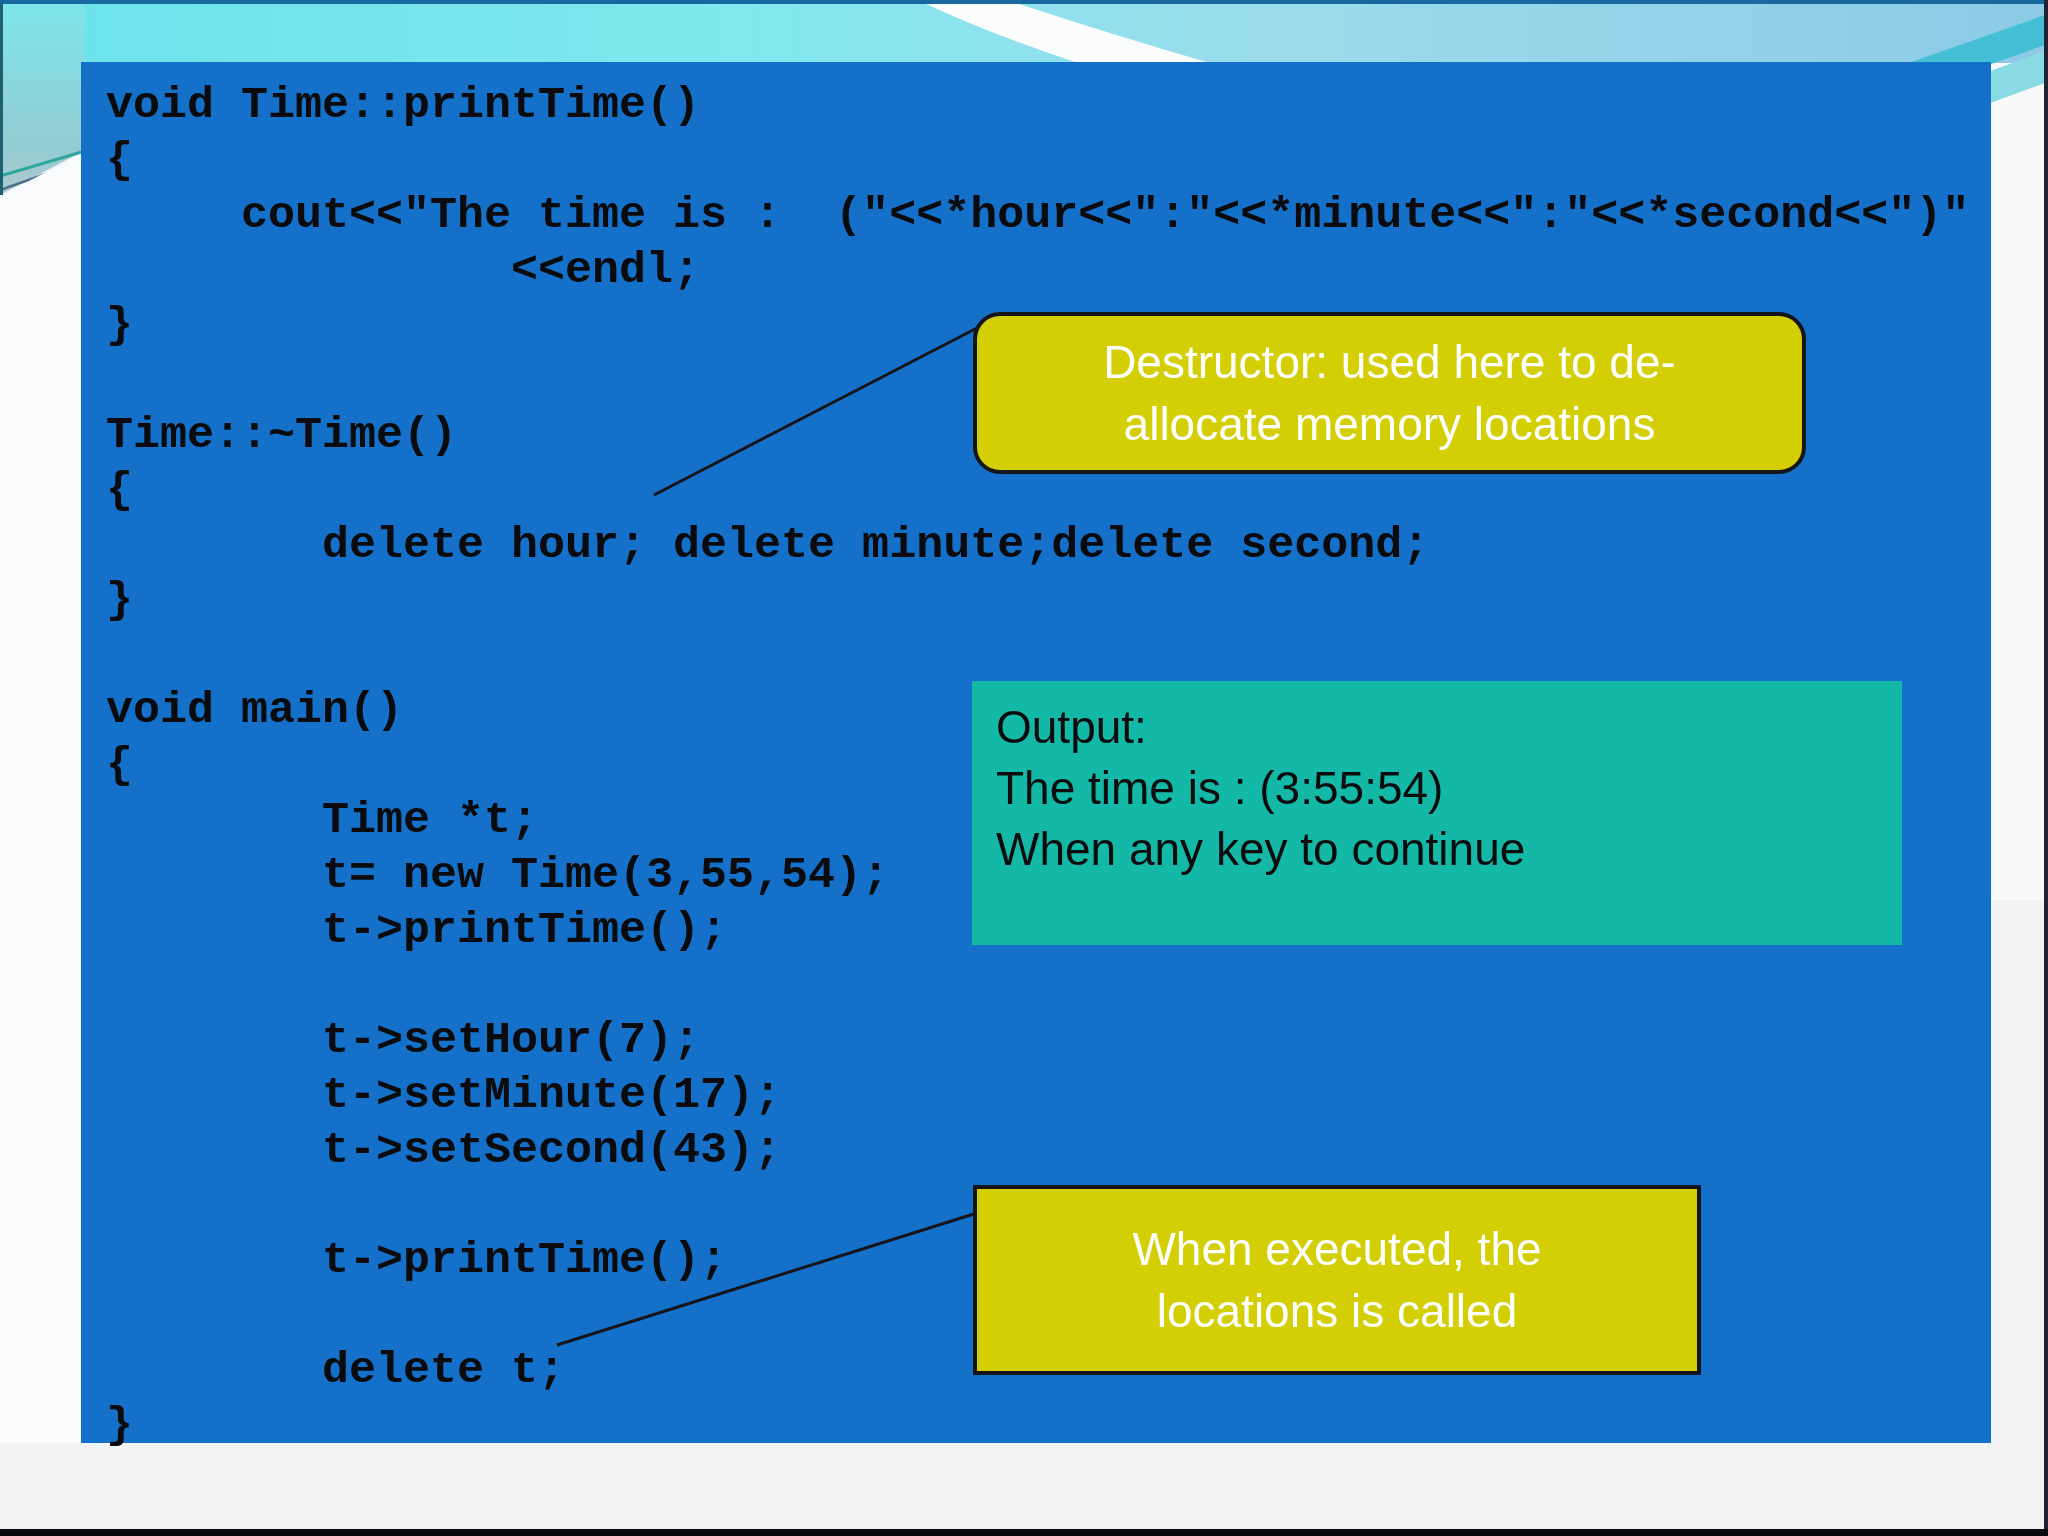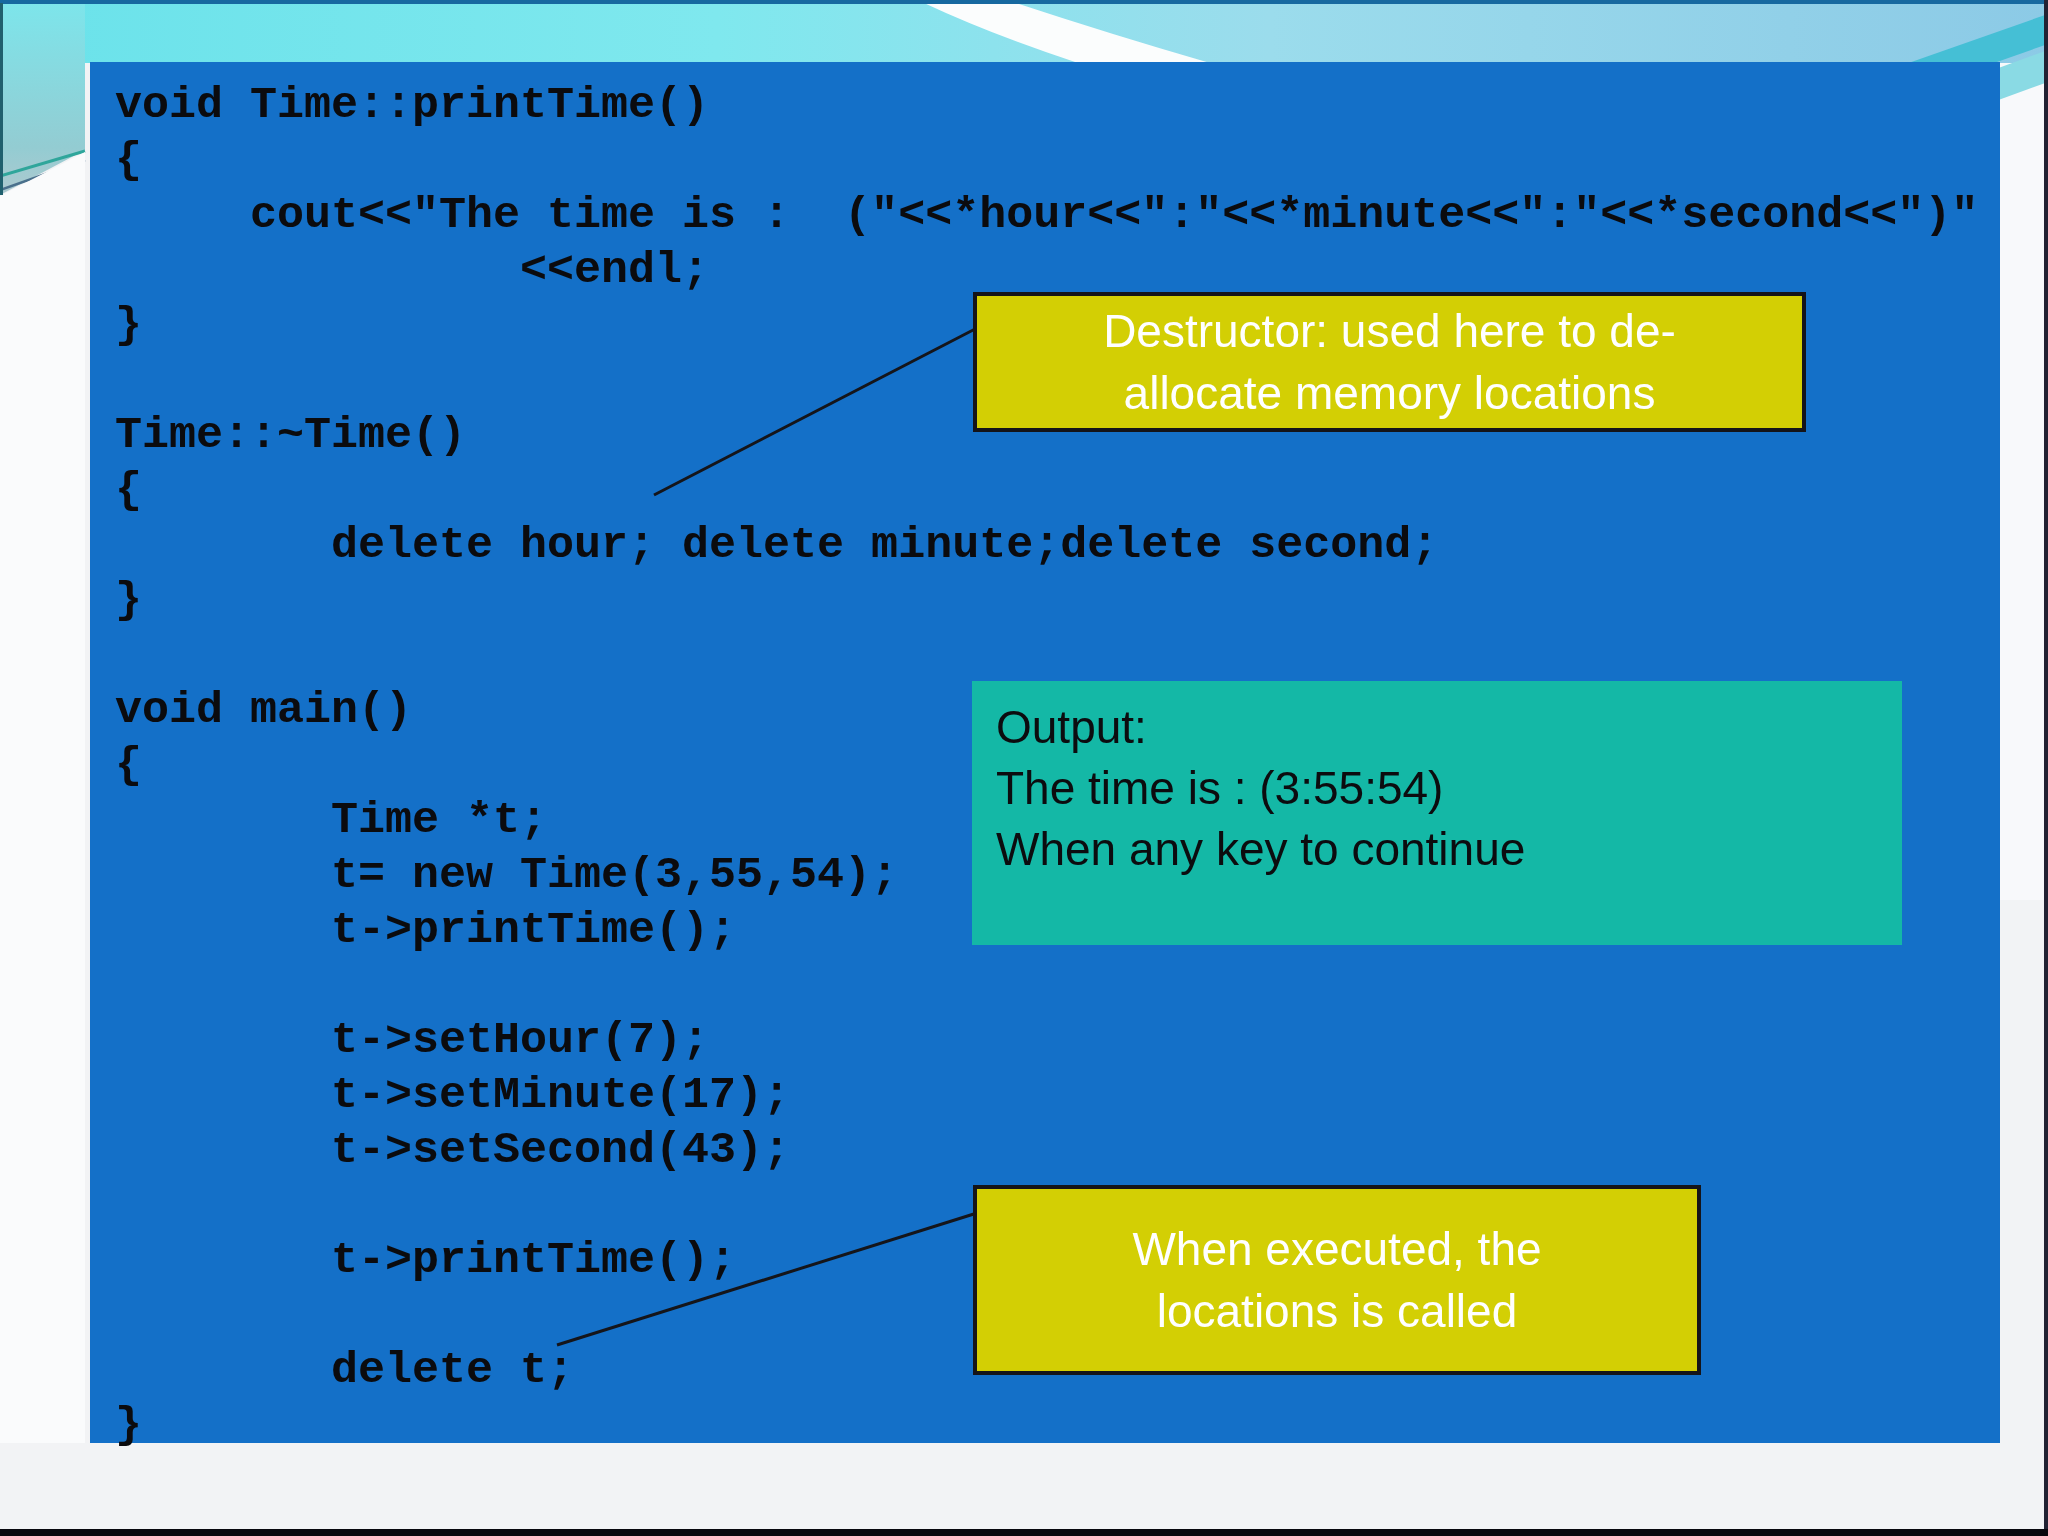--- a/index.html
+++ b/index.html
@@ -15,21 +15,21 @@
     overflow: hidden;
     font-family: "Liberation Sans", sans-serif;
   }
   .bg-layer {
     position: absolute;
     inset: 0;
     z-index: 0;
   }
   .code-panel {
     position: absolute;
-    left: 90px;
+    left: 81px;
     top: 62px;
     width: 1910px;
     height: 1381px;
     background: #1470c8;
     z-index: 1;
   }
   .code-block {
     position: absolute;
     left: 25px;
     top: 16px;
@@ -59,23 +59,24 @@
     align-items: center;
     justify-content: center;
     z-index: 3;
     color: #ffffff;
     font-size: 46px;
     line-height: 62px;
     text-align: center;
   }
   .callout-destructor {
     left: 973px;
-    top: 292px;
+    top: 312px;
     width: 833px;
-    height: 140px;
+    height: 162px;
+    border-radius: 27px;
   }
   .callout-executed {
     left: 973px;
     top: 1185px;
     width: 728px;
     height: 190px;
   }
   .output-box {
     position: absolute;
     left: 972px;

